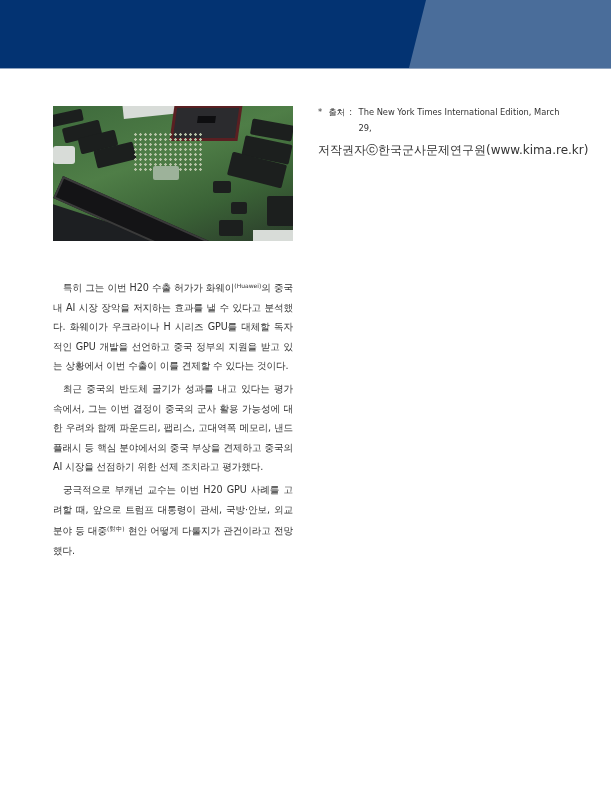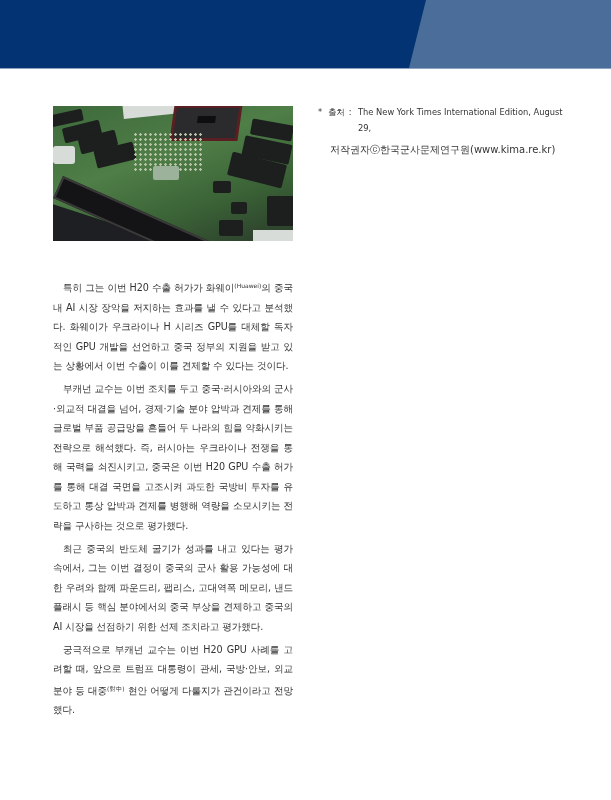--- a/index.html
+++ b/index.html
@@ -25,21 +25,21 @@
     .photo .white { position: absolute; background: #d8dcd8; }
     .photo .logo { position: absolute; left: 100px; top: 60px; width: 26px; height: 14px; background: #9db29a; border-radius: 2px; }
     .photo .dots { position: absolute; background-image: radial-gradient(#b8c4a8 1px, transparent 1.5px); background-size: 5px 5px; }
 
     .source { position: absolute; left: 318px; top: 104px; width: 245px; font-size: 8.3px; line-height: 16px; color: #333; }
     .source .row1 { display: flex; }
     .source .star { width: 11px; }
     .source .lbl { width: 22px; }
     .source .colon { width: 10px; }
     .source .cont { padding-left: 34px; }
-    .copyright { position: absolute; left: 330px; top: 143px; font-size: 10px; line-height: 14px; color: #333; }
+    .copyright { position: absolute; left: 318px; top: 143px; font-size: 12px; line-height: 14px; color: #333; }
 
     .body-text { position: absolute; left: 53px; top: 276px; width: 240px; font-size: 9.6px; line-height: 19.5px;
       text-align: justify; color: #333; letter-spacing: -0.1px; }
     .body-text p { text-indent: 10px; margin-bottom: 3.5px; }
     .body-text sup { font-size: 6px; vertical-align: 3px; letter-spacing: 0; }
   </style>
 </head>
 <body>
 
 <div class="header-band">
@@ -67,24 +67,23 @@
   <div class="base"></div>
   <div class="slot"></div>
   <div class="white" style="left:200px;top:124px;width:40px;height:14px;"></div>
 </div>
 
 <div class="source">
   <div class="row1">
     <span class="star">*</span>
     <span class="lbl">출처</span>
     <span class="colon">:</span>
-    <span>The New York Times International Edition, August 29,</span>
+    <span>The New York Times International Edition, March 29,</span>
   </div>
 </div>
 
 <div class="copyright">저작권자ⓒ한국군사문제연구원(www.kima.re.kr)</div>
 
 <div class="body-text">
   <p><span>특히 그는 이번 H20 수출 허가가 화웨이</span><sup>(Huawei)</sup><span>의 중국 내 AI 시장 장악을 저지하는 효과를 낼 수 있다고 분석했다. 화웨이가 우크라이나 H 시리즈 GPU를 대체할 독자적인 GPU 개발을 선언하고 중국 정부의 지원을 받고 있는 상황에서 이번 수출이 이를 견제할 수 있다는 것이다.</span></p>
-  <p><span>부캐넌 교수는 이번 조치를 두고 중국·러시아와의 군사·외교적 대결을 넘어, 경제·기술 분야 압박과 견제를 통해 글로벌 부품 공급망을 흔들어 두 나라의 힘을 약화시키는 전략으로 해석했다. 즉, 러시아는 우크라이나 전쟁을 통해 국력을 쇠진시키고, 중국은 이번 H20 GPU 수출 허가를 통해 대결 국면을 고조시켜 과도한 국방비 투자를 유도하고 통상 압박과 견제를 병행해 역량을 소모시키는 전략을 구사하는 것으로 평가했다.</span></p>
   <p><span>최근 중국의 반도체 굴기가 성과를 내고 있다는 평가 속에서, 그는 이번 결정이 중국의 군사 활용 가능성에 대한 우려와 함께 파운드리, 팹리스, 고대역폭 메모리, 낸드플래시 등 핵심 분야에서의 중국 부상을 견제하고 중국의 AI 시장을 선점하기 위한 선제 조치라고 평가했다.</span></p>
   <p><span>궁극적으로 부캐넌 교수는 이번 H20 GPU 사례를 고려할 때, 앞으로 트럼프 대통령이 관세, 국방·안보, 외교 분야 등 대중</span><sup>(對中)</sup><span> 현안 어떻게 다룰지가 관건이라고 전망했다.</span></p>
 </div>
 
 </body></html>

